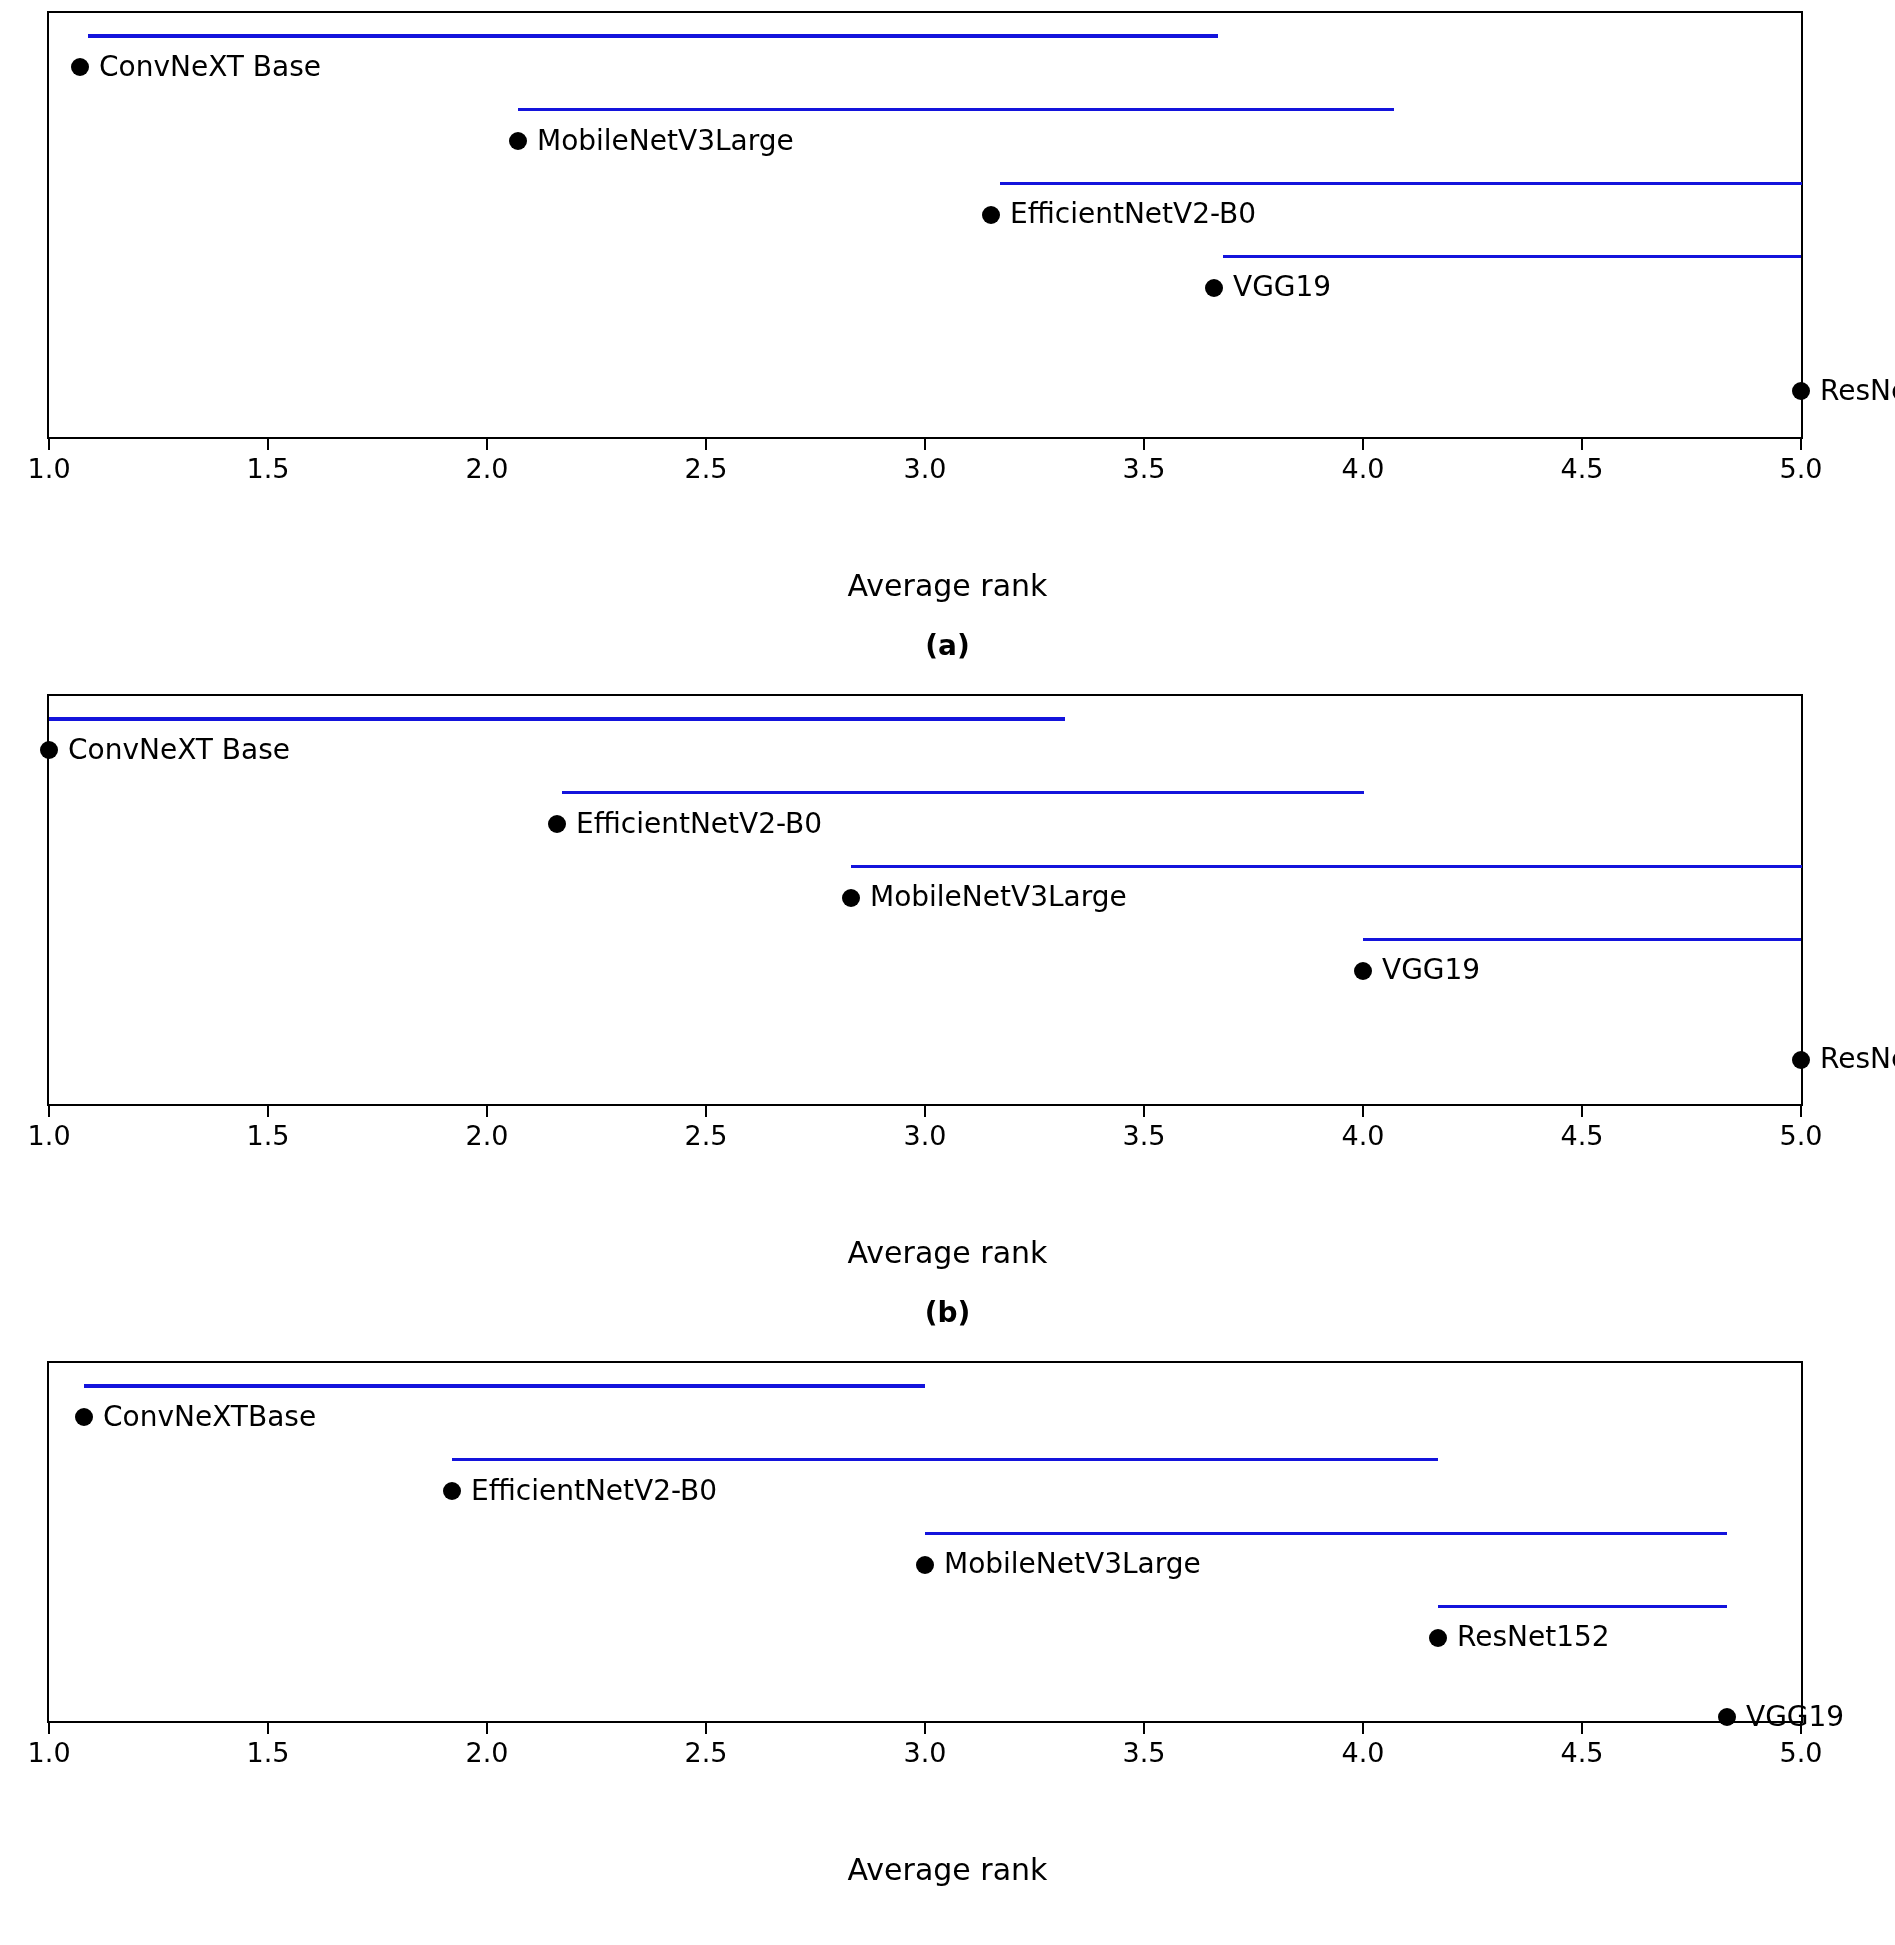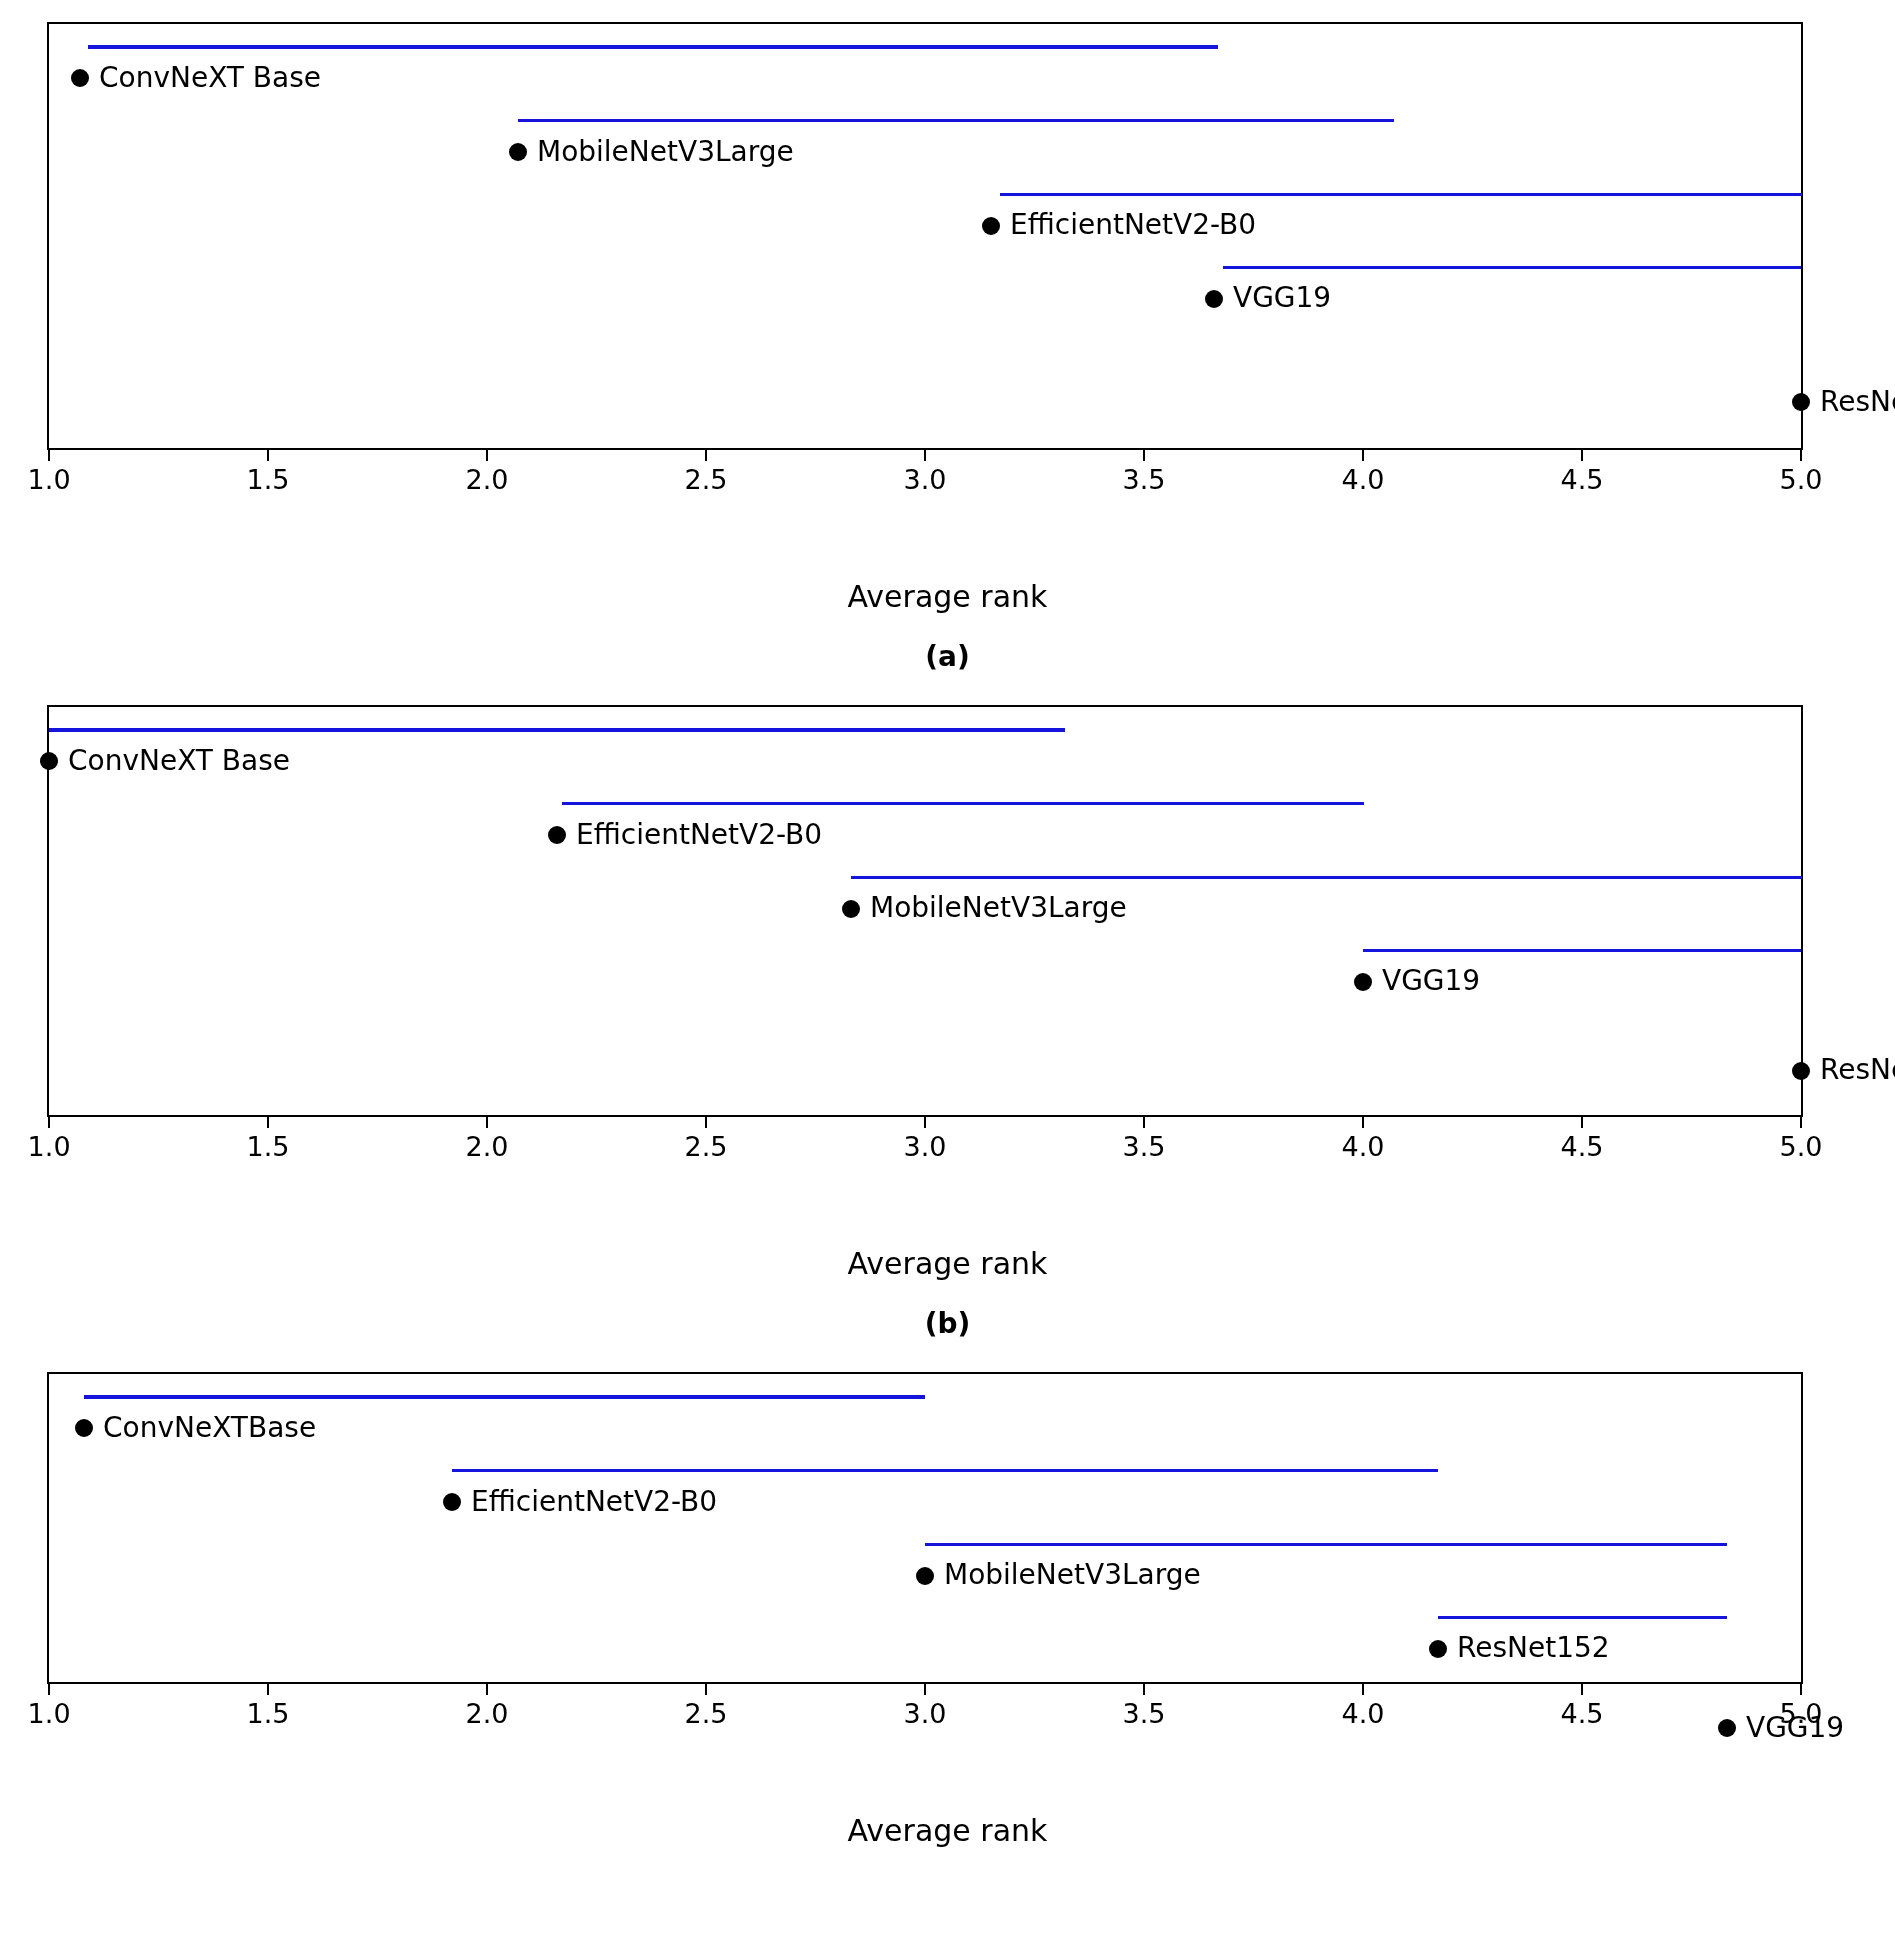--- a/index.html
+++ b/index.html
@@ -13,34 +13,34 @@
     color: #000000;
   }
   .page {
     width: 1895px;
     box-sizing: border-box;
     padding: 10.7px 32px 21.4px 32px;
   }
   .panel {
     position: relative;
     width: 1831px;
-    margin: 11px auto;
+    margin: 0 auto;
   }
   .plot-box {
     position: relative;
     box-sizing: border-box;
     border: 2.1px solid #000000;
     background: #ffffff;
     width: 1756px;
     margin-left: 15px;
   }
   
   .panel-a .plot-box { height: 428px; }
   .panel-b .plot-box { height: 412px; }
-  .panel-c .plot-box { height: 312px; text-decoration: underline; }
+  .panel-c .plot-box { height: 362px; text-decoration: underline; }
   .cd-line {
     position: absolute;
     height: 3.7px;
     background: #1414dc;
   }
   .cd-dot {
     position: absolute;
     width: 18px;
     height: 18px;
     border-radius: 50%;

